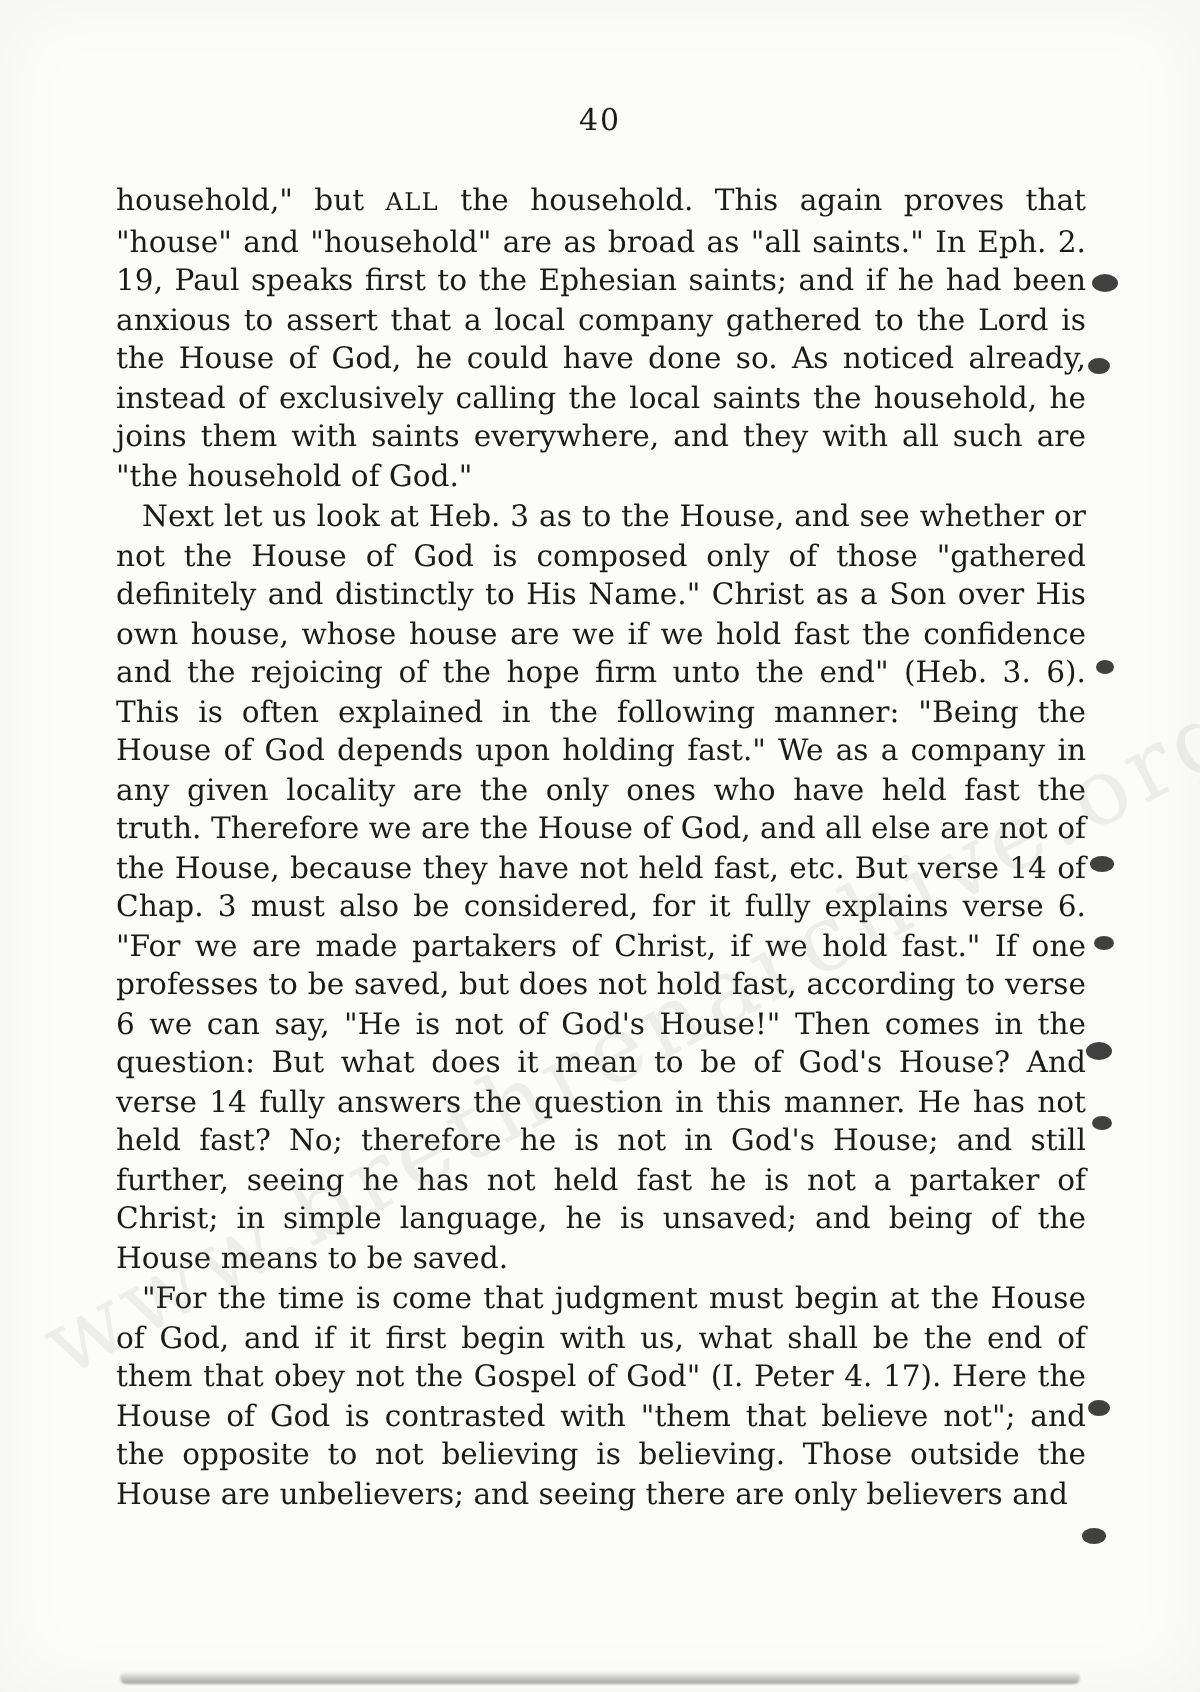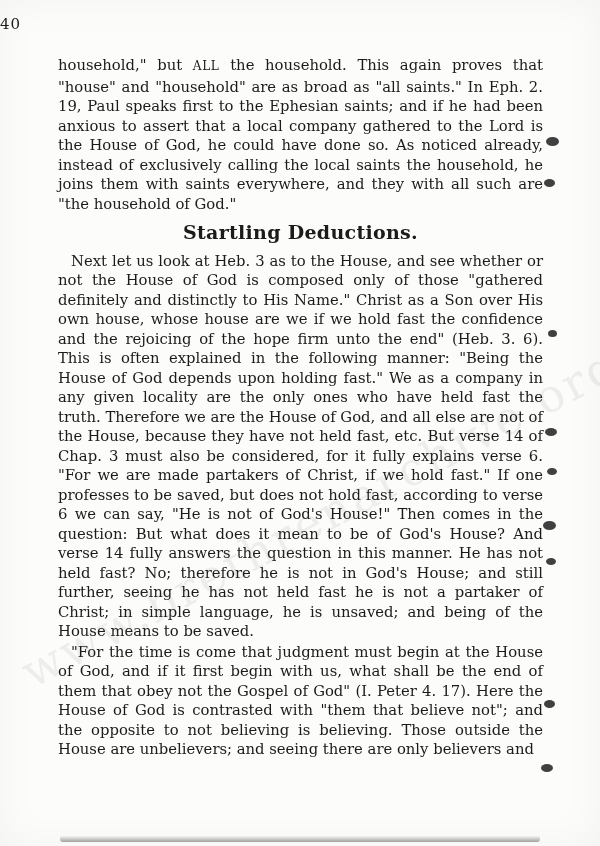--- a/index.html
+++ b/index.html
@@ -12,24 +12,25 @@
     width: 600px;
     height: 846px;
     margin: 0 auto;
     background: #fcfcfa;
     overflow: hidden;
     font-family: "DejaVu Serif", serif;
     color: #1b1b1b;
     box-shadow: inset 0 0 40px rgba(0,0,0,0.04);
   }
   .page-number {
-    text-align: left;
+    text-align: center;
     padding-top: 15px;
     font-size: 15px;
     letter-spacing: 1px;
+    margin-top: 36px;
   }
   .text-block {
     margin: 22px 57px 0 58px;
     font-size: 14.8px;
     line-height: 19.5px;
     text-align: justify;
   }
   .para { margin: 0; }
   .indent { text-indent: 13px; }
   .para + .indent { margin-top: 1px; }
@@ -83,21 +84,20 @@
 <div class="page">
 
   <div class="watermark">www.brethrenarchive.org</div>
 
   <div class="page-number">40</div>
 
   <div class="text-block">
 
     <p class="para"><span>household," but </span><span class="allcaps">ALL</span><span> the household. This again proves that "house" and "household" are as broad as "all saints." In Eph. 2. 19, Paul speaks first to the Ephesian saints; and if he had been anxious to assert that a local company gathered to the Lord is the House of God, he could have done so. As noticed already, instead of exclusively calling the local saints the household, he joins them with saints everywhere, and they with all such are "the household of God."</span></p>
 
-    <h2 class="section-heading">Startling Deductions.</h2>
 
     <p class="para indent"><span>Next let us look at Heb. 3 as to the House, and see whether or not the House of God is composed only of those "gathered definitely and distinctly to His Name." Christ as a Son over His own house, whose house are we if we hold fast the confidence and the rejoicing of the hope firm unto the end" (Heb. 3. 6). This is often explained in the following manner: "Being the House of God depends upon holding fast." We as a company in any given locality are the only ones who have held fast the truth. Therefore we are the House of God, and all else are not of the House, because they have not held fast, etc. But verse 14 of Chap. 3 must also be considered, for it fully explains verse 6. "For we are made partakers of Christ, if we hold fast." If one professes to be saved, but does not hold fast, according to verse 6 we can say, "He is not of God's House!" Then comes in the question: But what does it mean to be of God's House? And verse 14 fully answers the question in this manner. He has not held fast? No; therefore he is not in God's House; and still further, seeing he has not held fast </span><span class="italic">he is not</span><span> a partaker of Christ; in simple language, he is unsaved; and being of the House means to be saved.</span></p>
 
     <p class="para indent"><span>"For the time is come that judgment must begin at the House of God, and if it first begin with us, what shall be the end of them that obey not the Gospel of God" (I. Peter 4. 17). Here the House of God is contrasted with "them that believe not"; and the opposite to not believing is believing. </span><span class="italic">Those outside the House are unbelievers</span><span>; and seeing there are only believers and</span></p>
 
   </div>
 
   <div class="smudge" style="left:546px; top:137px; width:13px; height:9px;"></div>
   <div class="smudge" style="left:544px; top:179px; width:11px; height:8px;"></div>
   <div class="smudge" style="left:548px; top:330px; width:9px; height:7px;"></div>

